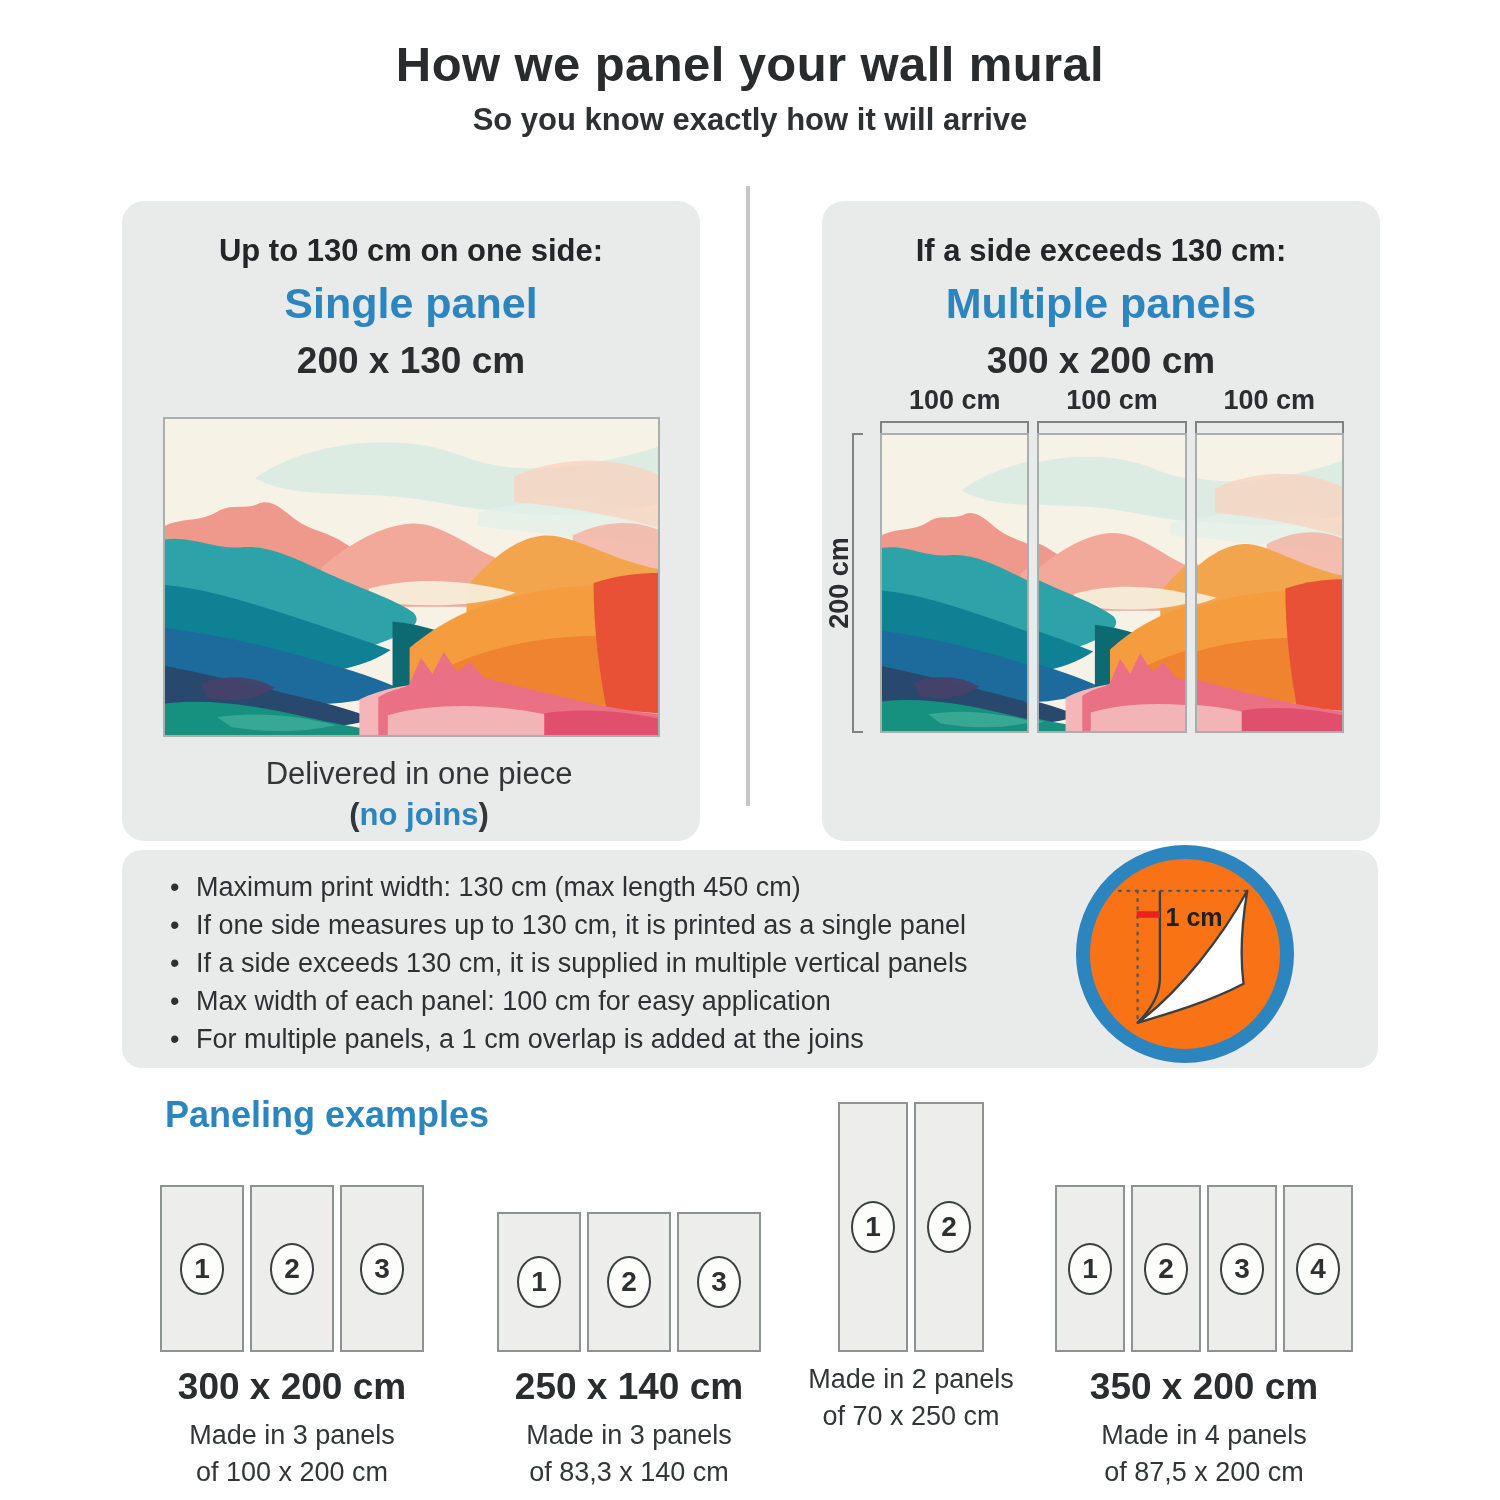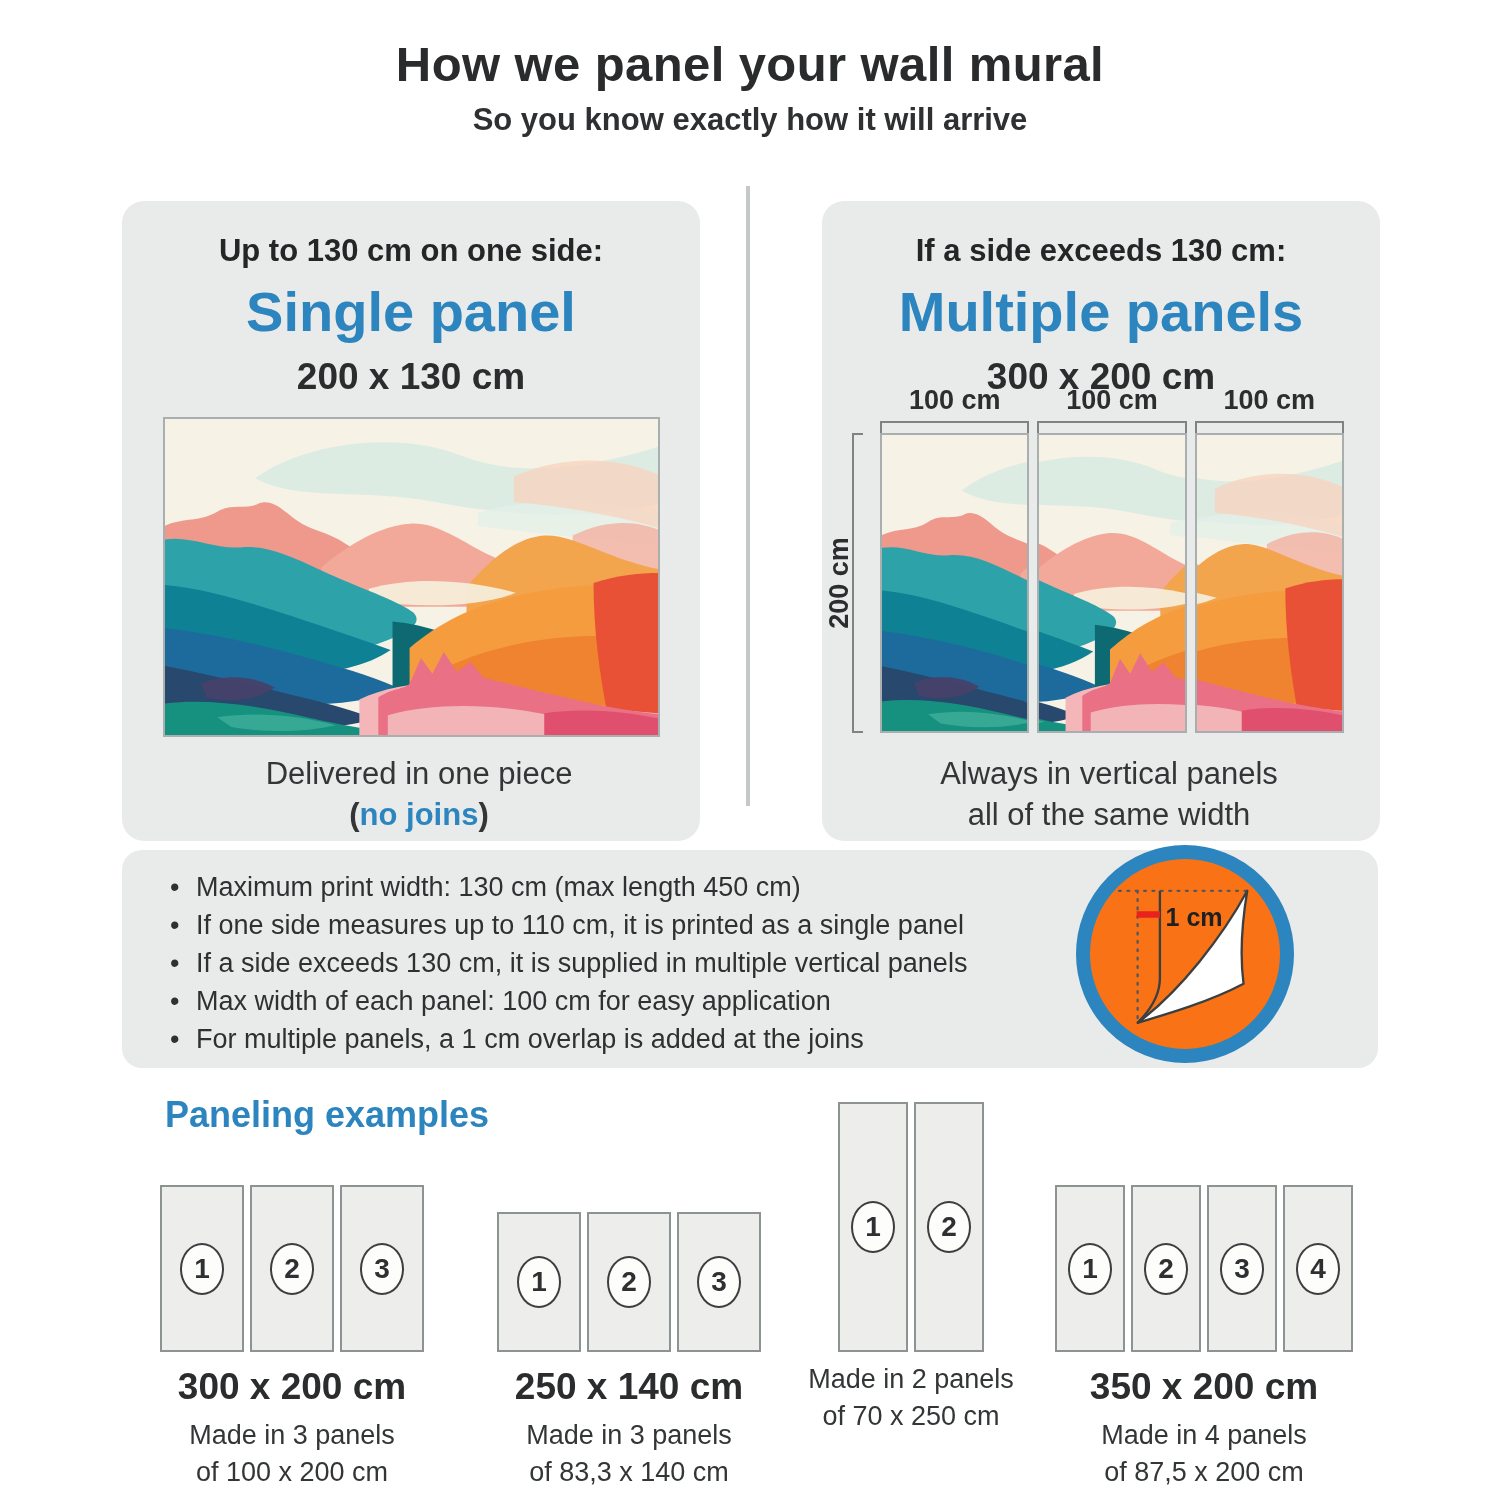--- a/index.html
+++ b/index.html
@@ -19,21 +19,21 @@
     font-size:49px;font-weight:800;letter-spacing:.4px;color:#292b2c;}
   .subtitle{position:absolute;top:102px;left:0;width:100%;text-align:center;
     font-size:31px;font-weight:600;color:#2e3031;}
 
   .card{position:absolute;top:175px;height:640px;background:var(--card-bg);border-radius:22px;margin-top:26px;}
   .card-left{left:122px;width:578px;}
   .card-right{left:822px;width:558px;}
   .divider{position:absolute;left:746px;top:186px;width:4px;height:620px;background:#c4c8c8;}
 
   .card-condition{margin-top:32px;text-align:center;font-size:31px;font-weight:800;color:#232526;}
-  .card-name{text-align:center;font-size:56px;font-weight:800;color:var(--accent);margin-top:10px;}
+  .card-name{text-align:center;font-size:43px;font-weight:800;color:var(--accent);margin-top:10px;}
   .card-size{text-align:center;font-size:37px;font-weight:800;margin-top:12px;color:#2a2c2d;}
 
   .mural-single{position:absolute;left:41px;top:216px;width:497px;height:320px;
     border:2px solid #a9aeae;box-sizing:border-box;background:#fff;}
   .mural-single svg{display:block;width:100%;height:100%;}
 
   .caption{position:absolute;left:0;top:552px;width:100%;text-align:center;
     font-size:31px;font-weight:500;color:var(--body);line-height:41px;padding-left:8px;}
   .no-joins{color:var(--accent);font-weight:800;}
 
@@ -168,30 +168,26 @@
             <use href="#mural"></use>
           </svg>
       </div>
       <div class="slice">
         <svg viewBox="346.66 0 173.33 320" preserveAspectRatio="none">
             <use href="#mural"></use>
           </svg>
       </div>
     </div>
 
-    <div class="caption">
-      <div>Always in vertical panels</div>
-      <div>all of the same width</div>
-    </div>
   </div>
 
   <div class="info-box">
     <ul class="bullets" id="bullet-list">
         <li>Maximum print width: 130 cm (max length 450 cm)</li>
-        <li>If one side measures up to 110 cm, it is printed as a single panel</li>
+        <li>If one side measures up to 130 cm, it is printed as a single panel</li>
         <li>If a side exceeds 130 cm, it is supplied in multiple vertical panels</li>
         <li>Max width of each panel: 100 cm for easy application</li>
         <li>For multiple panels, a 1 cm overlap is added at the joins</li>
       </ul>
   </div>
 
   <div class="overlap-circle">
     <svg width="158" height="172" viewBox="0 0 170 180">
       <line x1="14" y1="22" x2="158" y2="22" stroke="#54585a" stroke-width="2.5" stroke-dasharray="2 7" stroke-linecap="round"></line>
       <line x1="34" y1="22" x2="34" y2="164" stroke="#54585a" stroke-width="2.5" stroke-dasharray="2 7" stroke-linecap="round"></line>

